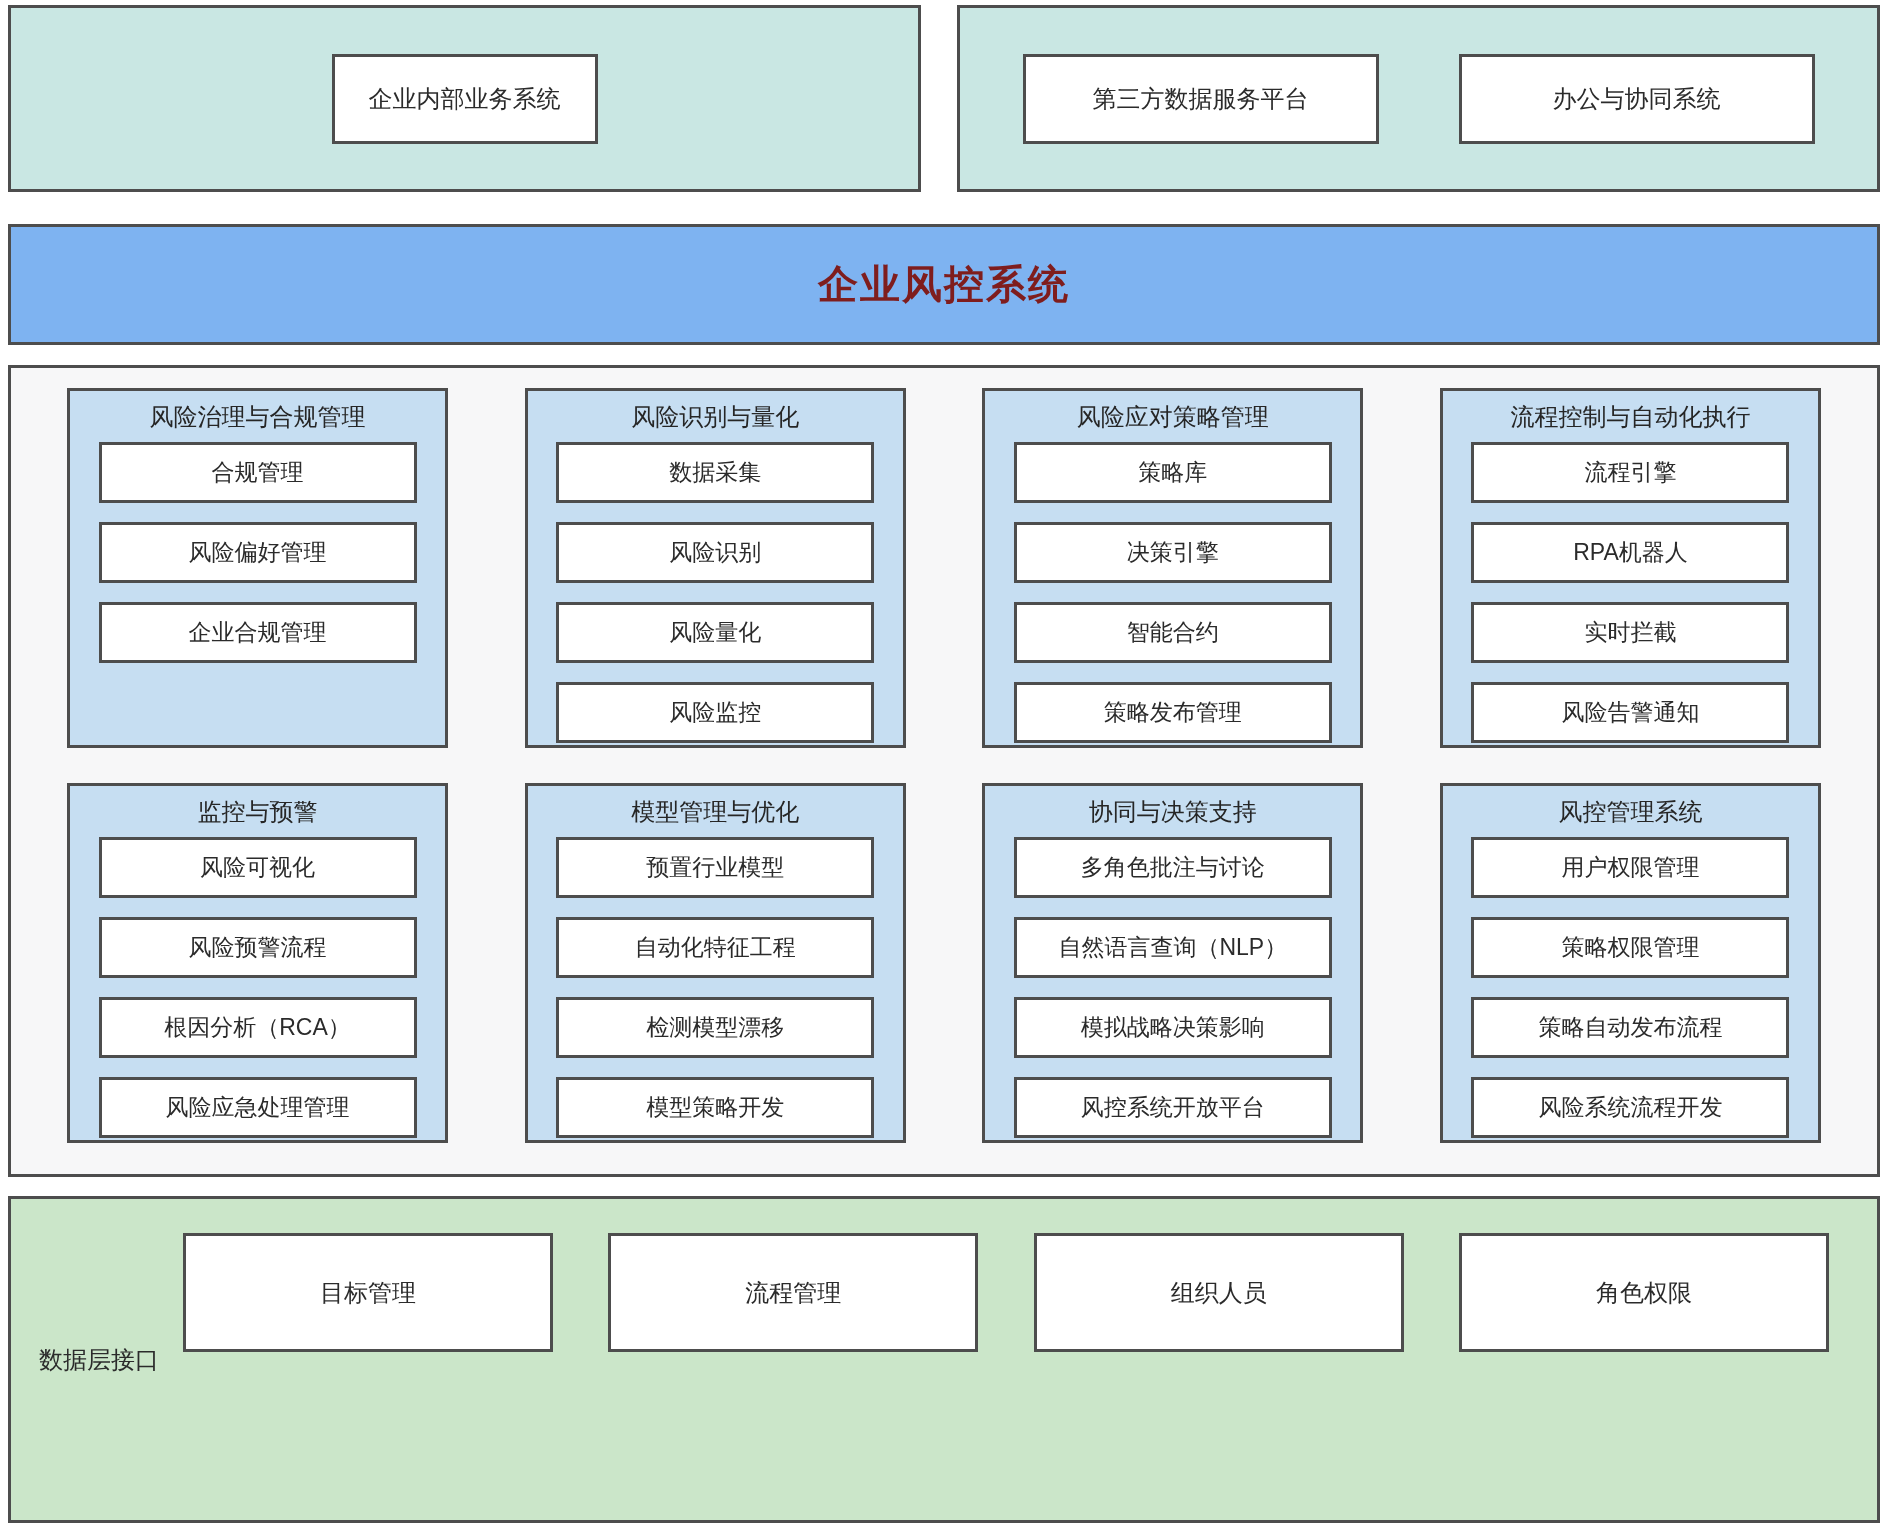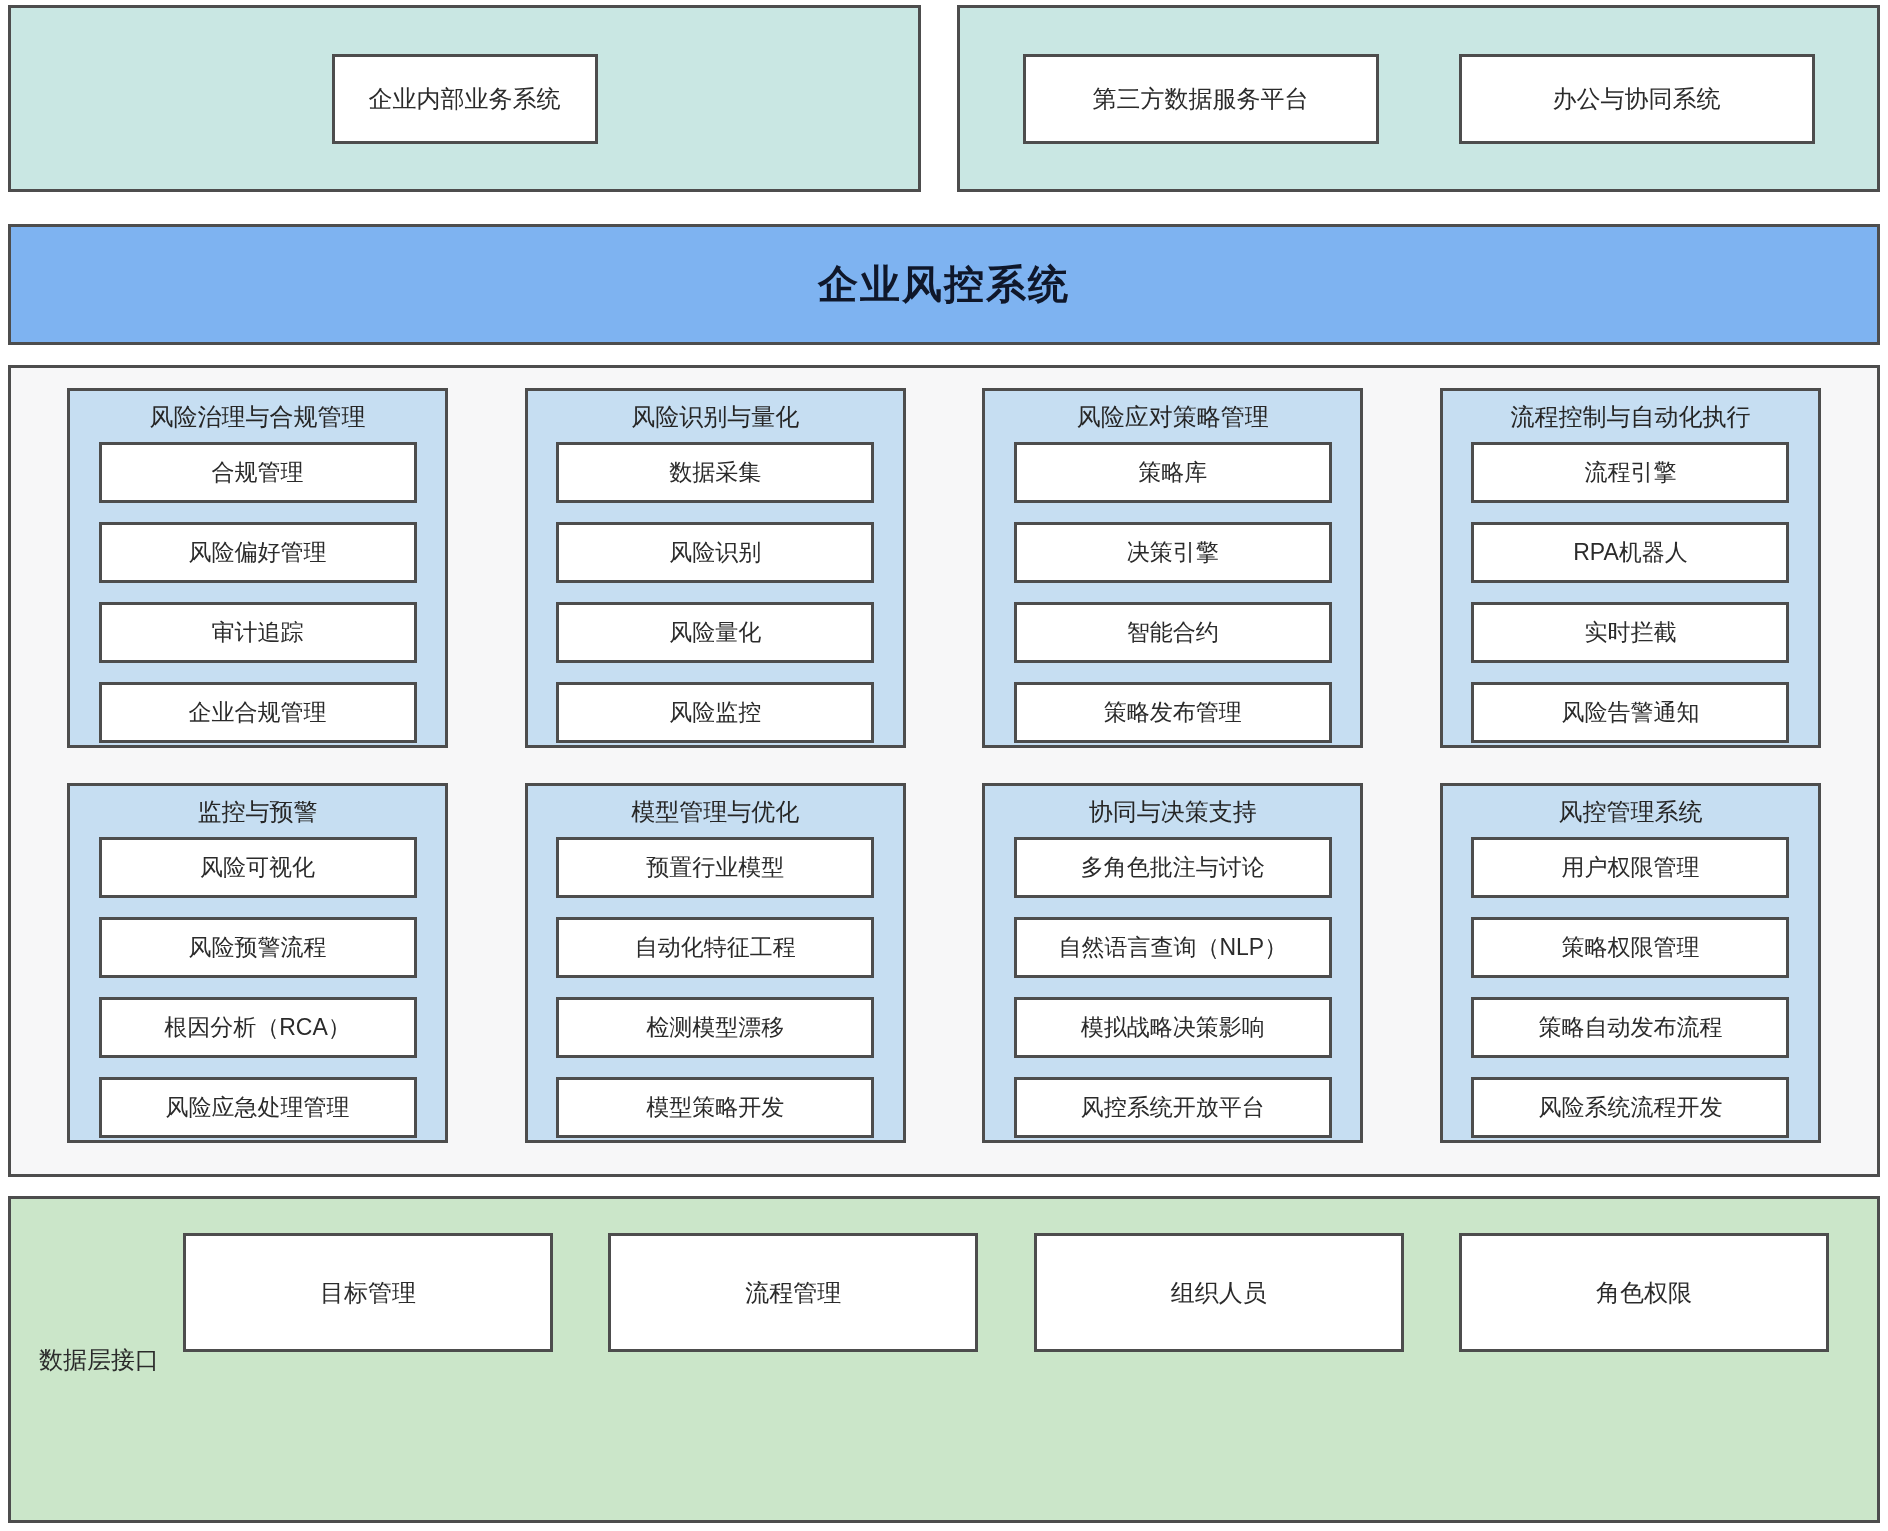--- a/index.html
+++ b/index.html
@@ -26,21 +26,21 @@
     font-size: 24px;
   }
   .src-box.wide { width: 356px; }
 
   
   .banner {
     position: absolute; left: 8px; top: 224px; width: 1872px; height: 121px;
     background: #7eb3f1; border: 3px solid #4d4d4d;
     display: flex; align-items: center; justify-content: center;
   }
-  .banner-title { font-size: 40px; font-weight: 600; letter-spacing: 2px; color: #0f172a; }
+  .banner-title { font-size: 40px; font-weight: 600; letter-spacing: 2px; color: #7f1d1d; }
 
   
   .core {
     position: absolute; left: 8px; top: 365px; width: 1872px; height: 812px;
     background: #f7f7f8; border: 3px solid #4d4d4d;
     padding: 20px 56px 16px 56px;
   }
   .core-row { display: flex; justify-content: space-between; }
   .core-row + .core-row { margin-top: 35px; }
   .group {
@@ -97,21 +97,20 @@
   <div class="banner">
     <span class="banner-title">企业风控系统</span>
   </div>
 
   <div class="core">
     <div class="core-row">
       <div class="group">
         <div class="group-title">风险治理与合规管理</div>
         <div class="group-item">合规管理</div>
         <div class="group-item">风险偏好管理</div>
-        <div class="group-item">审计追踪</div>
         <div class="group-item">企业合规管理</div>
       </div>
       <div class="group">
         <div class="group-title">风险识别与量化</div>
         <div class="group-item">数据采集</div>
         <div class="group-item">风险识别</div>
         <div class="group-item">风险量化</div>
         <div class="group-item">风险监控</div>
       </div>
       <div class="group">

